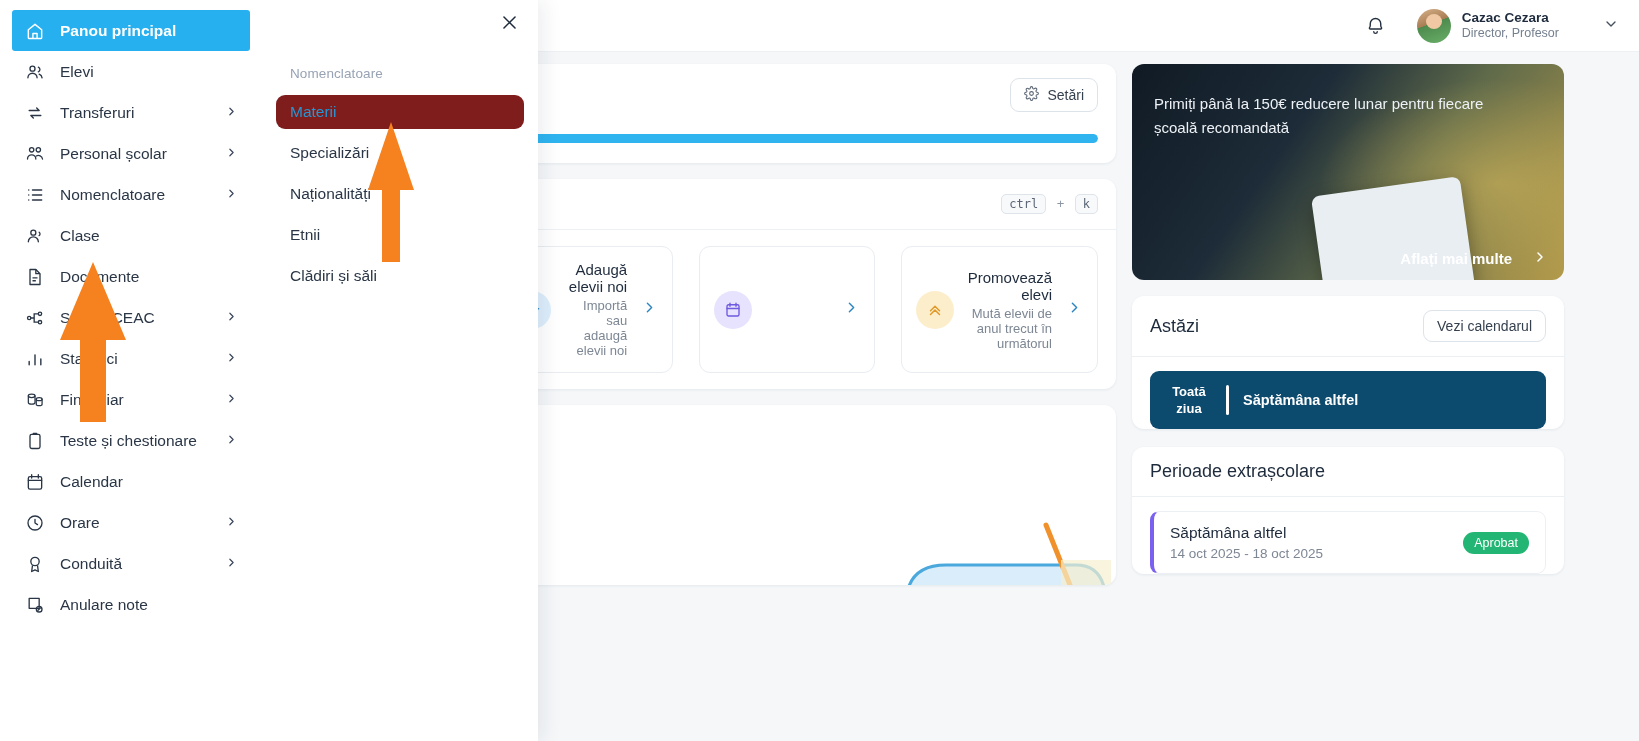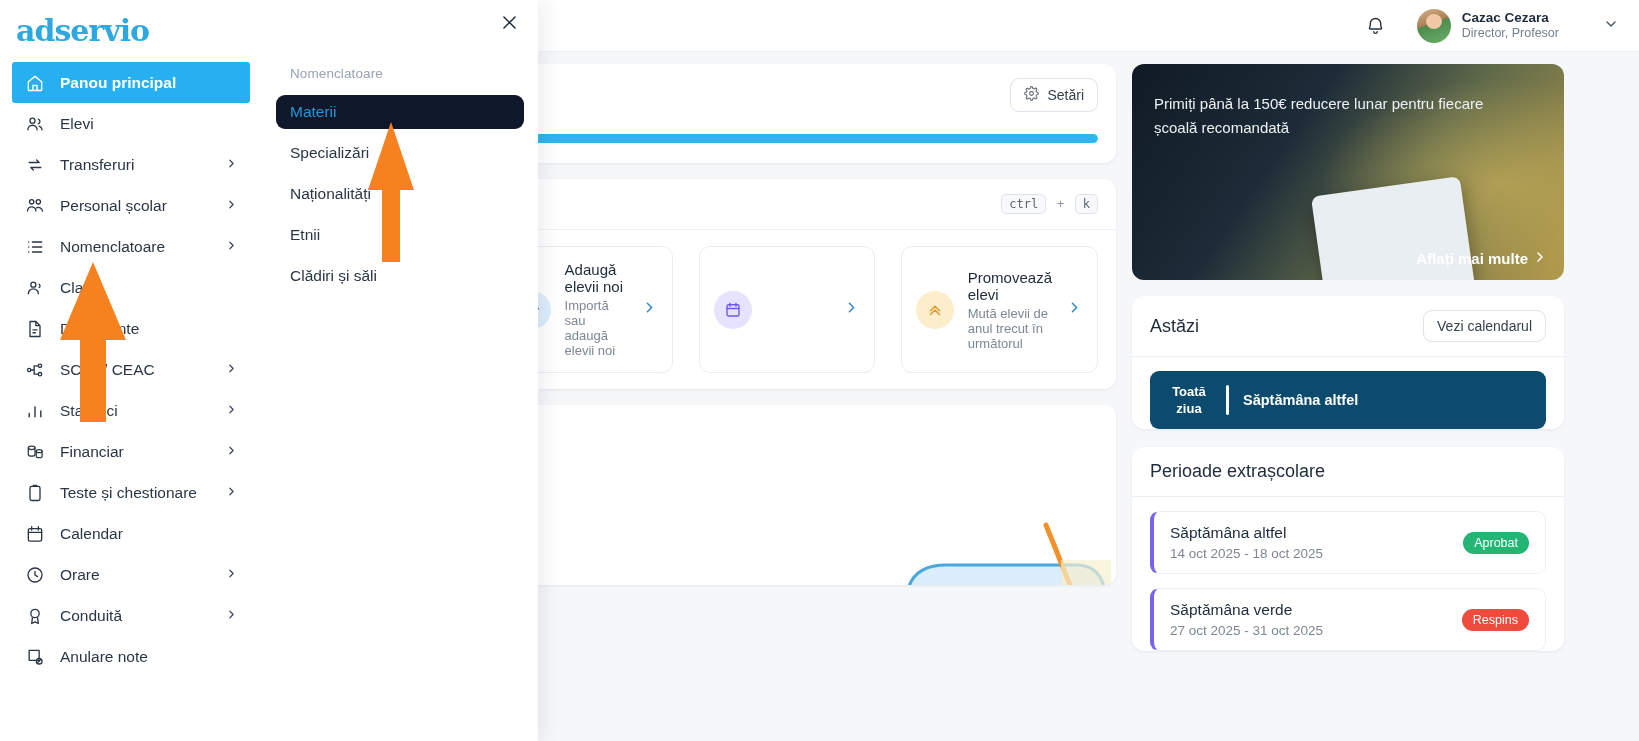--- a/index.html
+++ b/index.html
@@ -72,21 +72,21 @@
     padding: 66px 0 0 28px;
     font-size: 13.5px; color: #97a3b4; letter-spacing: .1px;
   }
   .flyout-list { padding: 14px 14px 0 14px; }
   .flyout-item {
     height: 34px; display: flex; align-items: center;
     padding: 0 14px; border-radius: 9px;
     font-size: 15.5px; color: #2a3646;
     margin-bottom: 7px; cursor: pointer;
   }
-  .flyout-item.sel { background: #0f172a; color: #2596d4; }
+  .flyout-item.sel { background: #7f1d1d; color: #2596d4; }
 
   
   .content {
     position: absolute; left: 262px; top: 0;
     width: 1377px; height: 741px;
     background: #f5f7f9;
   }
   .topbar {
     height: 52px; background: #fff;
     display: flex; align-items: center; justify-content: flex-end;
@@ -108,21 +108,21 @@
   .avatar::after {
     content:""; position:absolute; left:9px; top:5px;
     width:16px; height:15px; border-radius:50%;
     background:#f0c9a4;
   }
   .uname { font-size: 13.5px; font-weight: 700; color: #1e2b3c; line-height: 16px; }
   .urole { font-size: 12.5px; color: #75808f; line-height: 15px; }
   .caret { margin-left: 44px; color: #45505f; font-size: 13px; }
 
   .cols { display: flex; padding: 12px 16px 0 16px; gap: 16px; }
-  .colL { width: 838px; }
+  .colL { width: 838px; text-align: right; }
   .colR { width: 432px; }
 
   .card {
     background: #fff; border-radius: 12px;
     box-shadow: 0 1px 3px rgba(30,50,80,0.07);
     margin-bottom: 16px;
   }
   .card-head {
     display: flex; align-items: center; justify-content: space-between;
     padding: 14px 18px;
@@ -188,21 +188,21 @@
   .promo-h {
     font-size: 20px; font-weight: 700; color: #fff; line-height: 26px;
     max-width: 350px;
   }
   .promo-p {
     font-size: 15px; color: #eef2f6; line-height: 24px; margin-top: 8px;
     max-width: 375px;
   }
   .promo-cta {
     position: absolute; right: 16px; bottom: 12px; z-index: 3;
-    display: flex; align-items: center; gap: 4px;
+    display: flex; align-items: center; gap: 20px;
     color: #fff; font-size: 15px; font-weight: 700; cursor: pointer;
   }
   .promo-tablet {
     position:absolute; left:43%; bottom:-18px; width:150px; height:112px;
     background:#e9eef3; border-radius:8px; transform: rotate(-8deg);
     box-shadow:0 6px 18px rgba(0,0,0,.35); z-index:1;
   }
 
   .today-event {
     display: flex; align-items: center;
@@ -423,27 +423,20 @@
           <div style="height:14px"></div>
 
           <div class="per-item">
             <div class="pi-txt">
               <div class="pi-t">Săptămâna altfel</div>
               <div class="pi-d">14 oct 2025 - 18 oct 2025</div>
             </div>
             <div class="badge ok">Aprobat</div>
           </div>
 
-          <div class="per-item">
-            <div class="pi-txt">
-              <div class="pi-t">Săptămâna verde</div>
-              <div class="pi-d">27 oct 2025 - 31 oct 2025</div>
-            </div>
-            <div class="badge no">Respins</div>
-          </div>
         </div>
 
       </div>
     </div>
   </div>
 
   <div class="flyout">
     <div class="flyout-close">
       <svg width="19" height="19" viewBox="0 0 24 24" fill="none" stroke="currentColor" stroke-width="1.9" stroke-linecap="round">
           <path d="M5 5l14 14M19 5L5 19"></path>
@@ -453,23 +446,20 @@
     <div class="flyout-list">
       <div class="flyout-item sel">Materii</div>
       <div class="flyout-item">Specializări</div>
       <div class="flyout-item">Naționalități</div>
       <div class="flyout-item">Etnii</div>
       <div class="flyout-item">Clădiri și săli</div>
     </div>
   </div>
 
   <div class="sidebar">
-    <div class="brand">
-      <span class="brand-text">adservio</span>
-    </div>
     <div class="nav">
 
       <div class="nav-item active">
         <span class="ico">
             <svg width="20" height="20" viewBox="0 0 24 24" fill="none" stroke="currentColor" stroke-width="1.7" stroke-linejoin="round">
               <path d="M4 10.5 12 4l8 6.5V20a1 1 0 0 1-1 1H5a1 1 0 0 1-1-1Z"></path>
               <path d="M9.5 21v-6h5v6"></path>
             </svg>
           </span>
         <span class="lbl">Panou principal</span>

